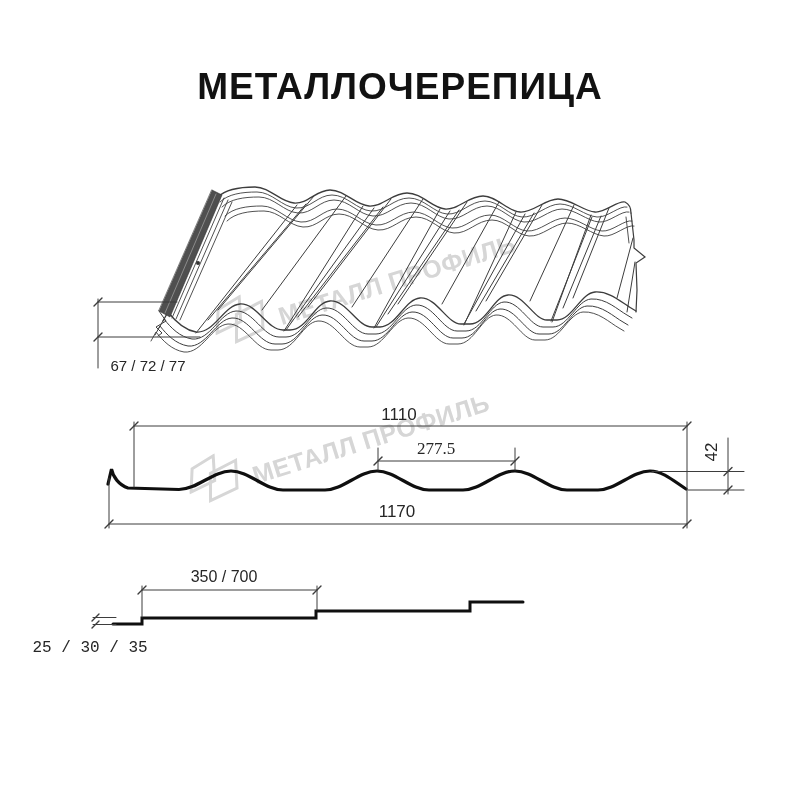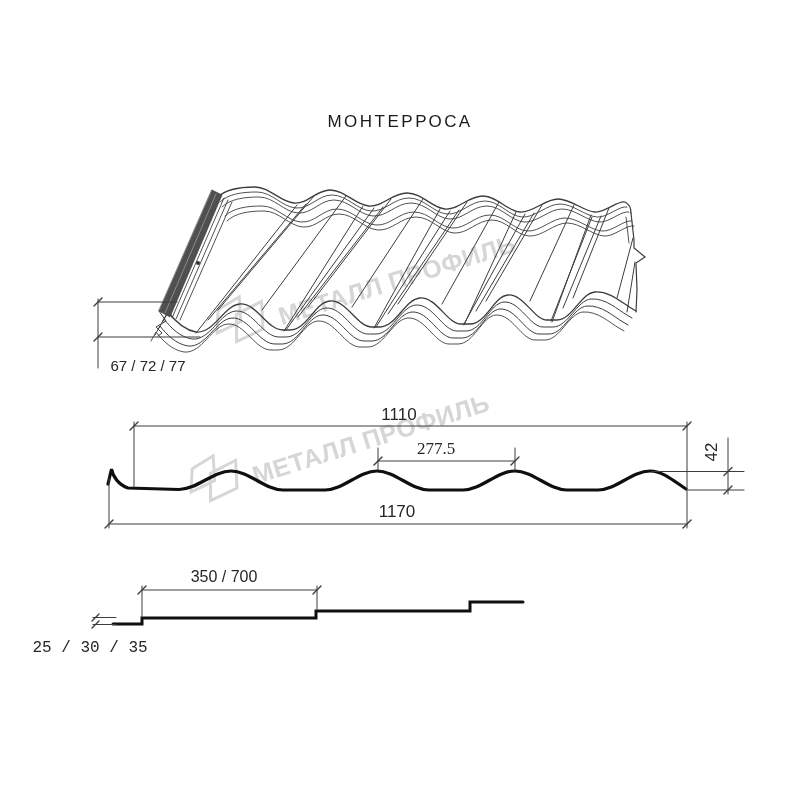--- a/index.html
+++ b/index.html
@@ -157,21 +157,21 @@
         <path d="M313,594 L321,586" stroke-width="1.4"></path>
 
         <line x1="93" y1="617.5" x2="116" y2="617.5"></line>
         <line x1="93" y1="624.5" x2="116" y2="624.5"></line>
         <path d="M92,621 L99,614" stroke-width="1.4"></path>
         <path d="M92,628 L99,621" stroke-width="1.4"></path>
       </g>
     </g>
   </svg>
 
-  <div id="subtitle" class="abs center txt">МОНТЕРРОСА</div>
+  <div id="title" class="abs center txt">МЕТАЛЛОЧЕРЕПИЦА</div>
 
   <div id="lbl-677277" class="abs center txt dim-small">67 / 72 / 77</div>
 
   <div id="lbl-1110" class="abs center txt dim">1110</div>
   <div id="lbl-2775" class="abs center txt dim">277.5</div>
   <div id="lbl-42" class="abs center txt dim">42</div>
   <div id="lbl-1170" class="abs center txt dim">1170</div>
 
   <div id="lbl-350400" class="abs center txt dim">350 / 700</div>
   <div id="lbl-253035" class="abs center txt dim">25 / 30 / 35</div>

